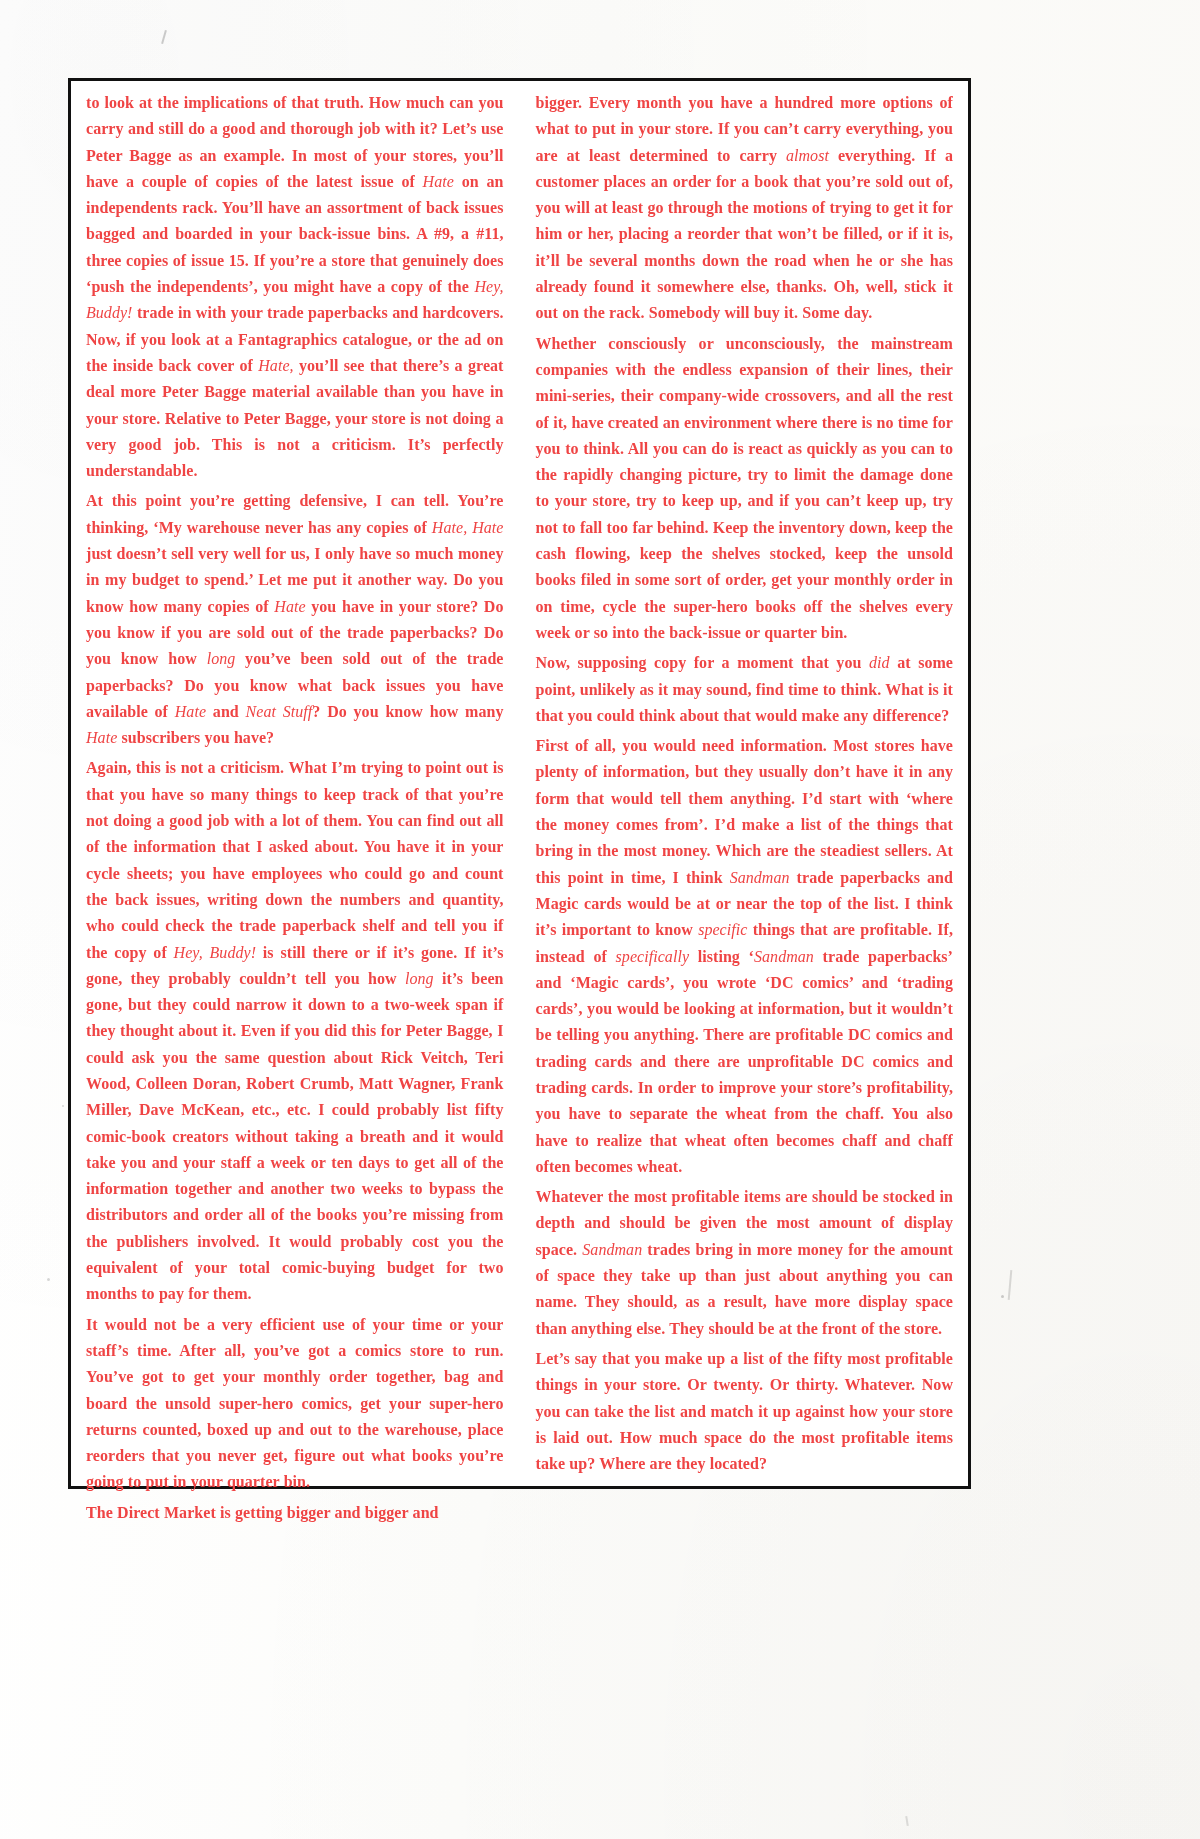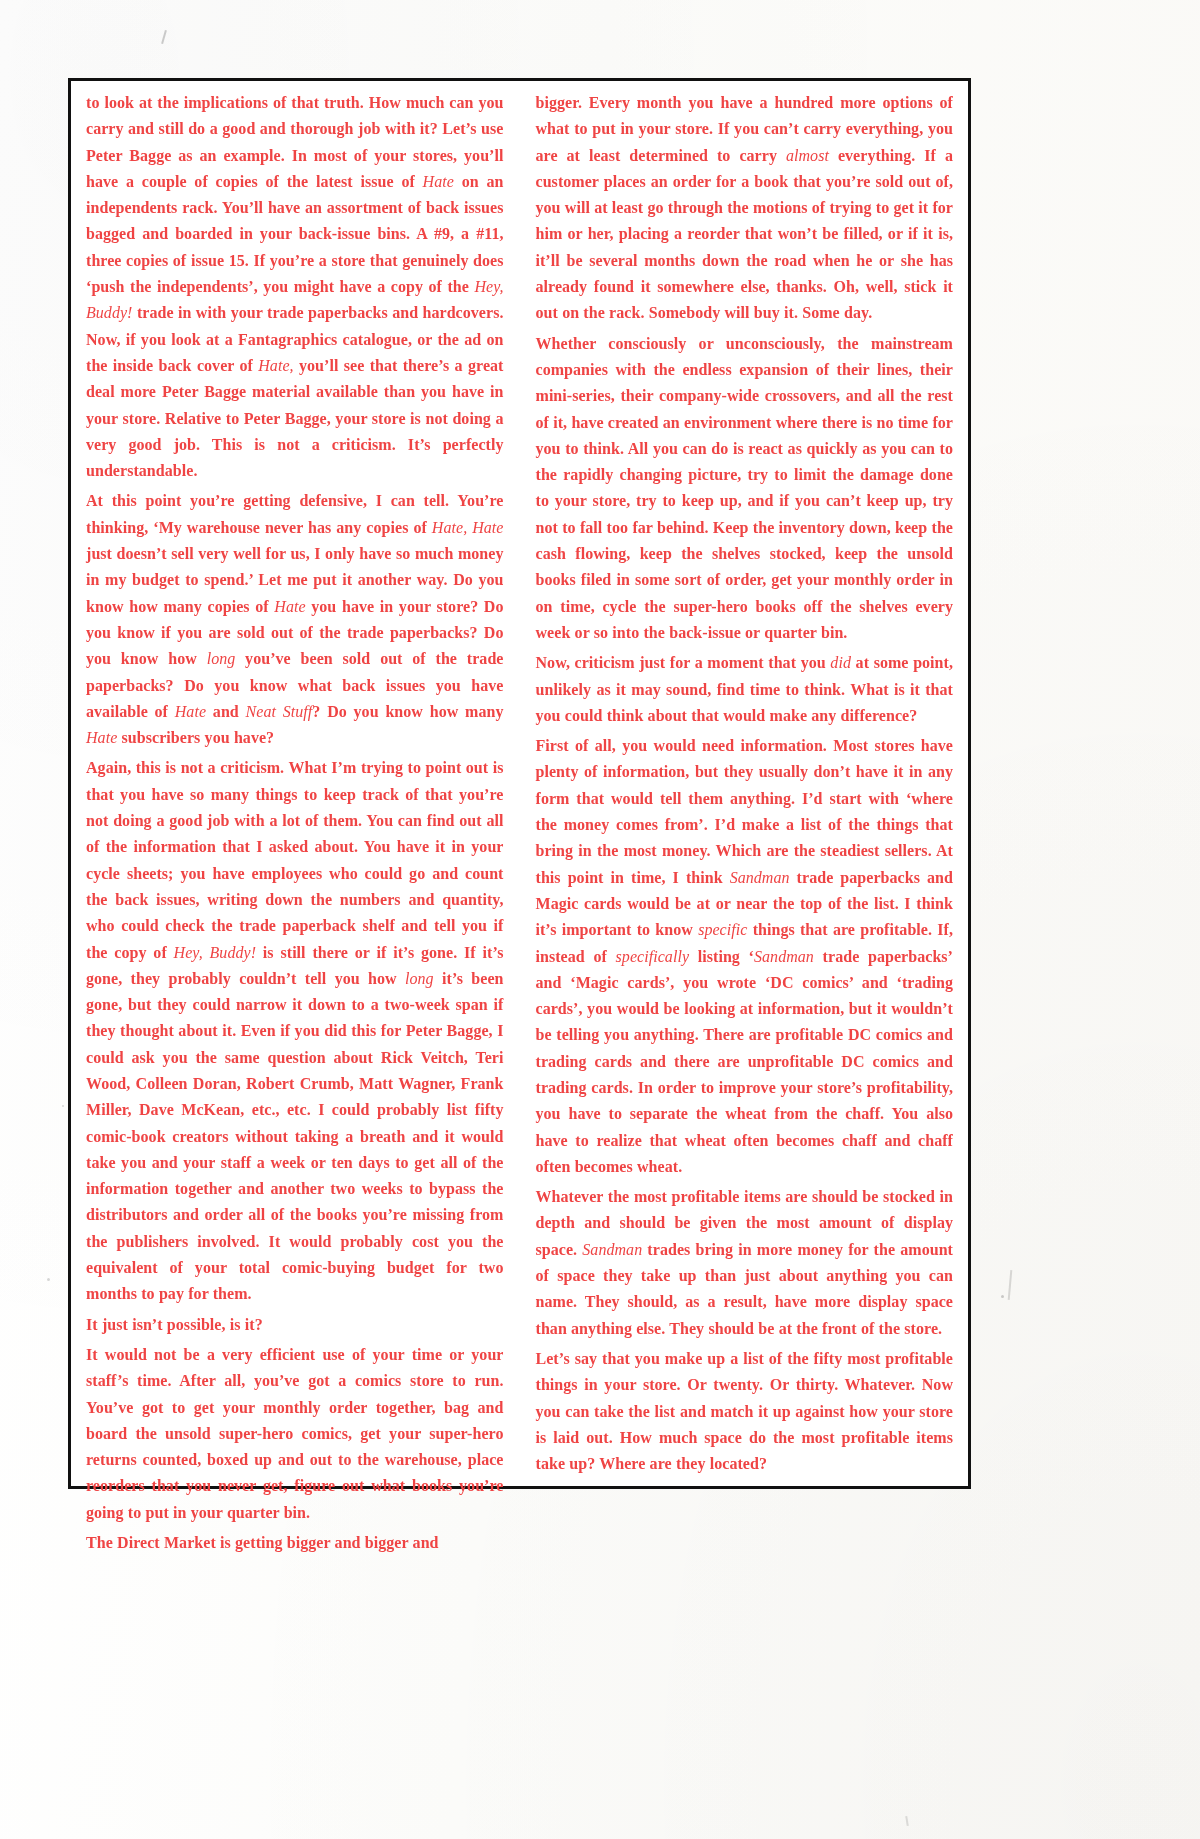--- a/index.html
+++ b/index.html
@@ -95,28 +95,27 @@
 
 <div class="scan-tone"></div>
 
 <div class="page-frame"></div>
 
 <div class="columns">
   <div class="col" id="left-col">
       <p class="para"><span>to look at the implications of that truth. How much can you carry and still do a good and thorough job with it? Let’s use Peter Bagge as an example. In most of your stores, you’ll have a couple of copies of the latest issue of </span><i>Hate</i><span> on an independents rack. You’ll have an assortment of back issues bagged and boarded in your back-issue bins. A #9, a #11, three copies of issue 15. If you’re a store that genuinely does ‘push the independents’, you might have a copy of the </span><i>Hey, Buddy!</i><span> trade in with your trade paperbacks and hardcovers. Now, if you look at a Fantagraphics catalogue, or the ad on the inside back cover of </span><i>Hate,</i><span> you’ll see that there’s a great deal more Peter Bagge material available than you have in your store. Relative to Peter Bagge, your store is not doing a very good job. This is not a criticism. It’s perfectly understandable.</span></p>
       <p class="para"><span>At this point you’re getting defensive, I can tell. You’re thinking, ‘My warehouse never has any copies of </span><i>Hate, Hate</i><span> just doesn’t sell very well for us, I only have so much money in my budget to spend.’ Let me put it another way. Do you know how many copies of </span><i>Hate</i><span> you have in your store? Do you know if you are sold out of the trade paperbacks? Do you know how </span><i>long</i><span> you’ve been sold out of the trade paperbacks? Do you know what back issues you have available of </span><i>Hate</i><span> and </span><i>Neat Stuff</i><span>? Do you know how many </span><i>Hate</i><span> subscribers you have?</span></p>
       <p class="para"><span>Again, this is not a criticism. What I’m trying to point out is that you have so many things to keep track of that you’re not doing a good job with a lot of them. You can find out all of the information that I asked about. You have it in your cycle sheets; you have employees who could go and count the back issues, writing down the numbers and quantity, who could check the trade paperback shelf and tell you if the copy of </span><i>Hey, Buddy!</i><span> is still there or if it’s gone. If it’s gone, they probably couldn’t tell you how </span><i>long</i><span> it’s been gone, but they could narrow it down to a two-week span if they thought about it. Even if you did this for Peter Bagge, I could ask you the same question about Rick Veitch, Teri Wood, Colleen Doran, Robert Crumb, Matt Wagner, Frank Miller, Dave McKean, etc., etc. I could probably list fifty comic-book creators without taking a breath and it would take you and your staff a week or ten days to get all of the information together and another two weeks to bypass the distributors and order all of the books you’re missing from the publishers involved. It would probably cost you the equivalent of your total comic-buying budget for two months to pay for them.</span></p>
-      <p class="para"><span>It just isn’t possible, is it?</span></p>
       <p class="para"><span>It would not be a very efficient use of your time or your staff’s time. After all, you’ve got a comics store to run. You’ve got to get your monthly order together, bag and board the unsold super-hero comics, get your super-hero returns counted, boxed up and out to the warehouse, place reorders that you never get, figure out what books you’re going to put in your quarter bin.</span></p>
       <p class="para"><span>The Direct Market is getting bigger and bigger and</span></p>
     </div>
   <div class="col" id="right-col">
       <p class="para"><span>bigger. Every month you have a hundred more options of what to put in your store. If you can’t carry everything, you are at least determined to carry </span><i>almost</i><span> everything. If a customer places an order for a book that you’re sold out of, you will at least go through the motions of trying to get it for him or her, placing a reorder that won’t be filled, or if it is, it’ll be several months down the road when he or she has already found it somewhere else, thanks. Oh, well, stick it out on the rack. Somebody will buy it. Some day.</span></p>
       <p class="para"><span>Whether consciously or unconsciously, the mainstream companies with the endless expansion of their lines, their mini-series, their company-wide crossovers, and all the rest of it, have created an environment where there is no time for you to think. All you can do is react as quickly as you can to the rapidly changing picture, try to limit the damage done to your store, try to keep up, and if you can’t keep up, try not to fall too far behind. Keep the inventory down, keep the cash flowing, keep the shelves stocked, keep the unsold books filed in some sort of order, get your monthly order in on time, cycle the super-hero books off the shelves every week or so into the back-issue or quarter bin.</span></p>
-      <p class="para"><span>Now, criticism just for a moment that you </span><i>did</i><span> at some point, unlikely as it may sound, find time to think. What is it that you could think about that would make any difference?</span></p>
+      <p class="para"><span>Now, supposing copy for a moment that you </span><i>did</i><span> at some point, unlikely as it may sound, find time to think. What is it that you could think about that would make any difference?</span></p>
       <p class="para"><span>First of all, you would need information. Most stores have plenty of information, but they usually don’t have it in any form that would tell them anything. I’d start with ‘where the money comes from’. I’d make a list of the things that bring in the most money. Which are the steadiest sellers. At this point in time, I think </span><i>Sandman</i><span> trade paperbacks and Magic cards would be at or near the top of the list. I think it’s important to know </span><i>specific</i><span> things that are profitable. If, instead of </span><i>specifically</i><span> listing ‘</span><i>Sandman</i><span> trade paperbacks’ and ‘Magic cards’, you wrote ‘DC comics’ and ‘trading cards’, you would be looking at information, but it wouldn’t be telling you anything. There are profitable DC comics and trading cards and there are unprofitable DC comics and trading cards. In order to improve your store’s profitability, you have to separate the wheat from the chaff. You also have to realize that wheat often becomes chaff and chaff often becomes wheat.</span></p>
       <p class="para"><span>Whatever the most profitable items are should be stocked in depth and should be given the most amount of display space. </span><i>Sandman</i><span> trades bring in more money for the amount of space they take up than just about anything you can name. They should, as a result, have more display space than anything else. They should be at the front of the store.</span></p>
       <p class="para"><span>Let’s say that you make up a list of the fifty most profitable things in your store. Or twenty. Or thirty. Whatever. Now you can take the list and match it up against how your store is laid out. How much space do the most profitable items take up? Where are they located?</span></p>
     </div>
 </div>
 
 <span class="mark m1"></span>
 <span class="mark m2"></span>
 <span class="mark m3"></span>
 <span class="mark m4"></span>

